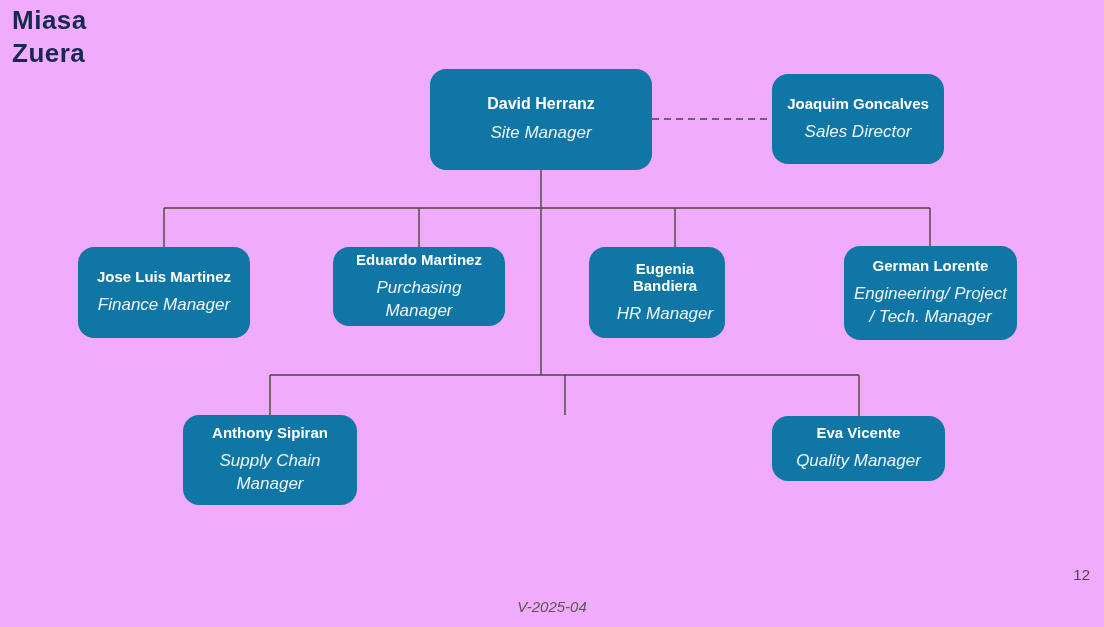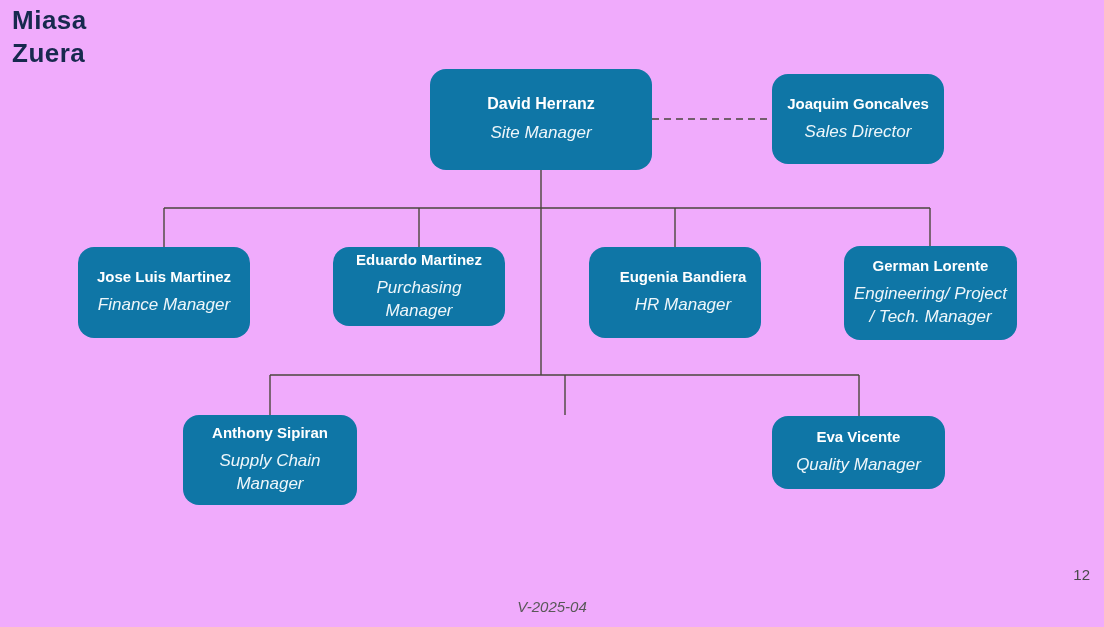--- a/index.html
+++ b/index.html
@@ -117,37 +117,37 @@
   <div class="node" style="left:78px;top:247px;width:172px;height:91px;">
     <div class="node-name">Jose Luis Martinez</div>
     <div class="node-role">Finance Manager</div>
   </div>
 
   <div class="node" style="left:333px;top:247px;width:172px;height:79px;">
     <div class="node-name">Eduardo Martinez</div>
     <div class="node-role">Purchasing Manager</div>
   </div>
 
-  <div class="node" style="left:589px;top:247px;width:172px;height:91px;padding-left:24px;">
+  <div class="node" style="left:589px;top:247px;width:136px;height:91px;padding-left:24px;">
     <div class="node-name">Eugenia Bandiera</div>
     <div class="node-role">HR Manager</div>
   </div>
 
   <div class="node" style="left:844px;top:246px;width:173px;height:94px;">
     <div class="node-name">German Lorente</div>
     <div class="node-role">Engineering/ Project / Tech. Manager</div>
   </div>
 
   <div class="node" style="left:183px;top:415px;width:174px;height:90px;">
     <div class="node-name">Anthony Sipiran</div>
     <div class="node-role">Supply Chain Manager</div>
   </div>
 
 
-  <div class="node" style="left:772px;top:416px;width:173px;height:73px;">
+  <div class="node" style="left:772px;top:416px;width:173px;height:65px;">
     <div class="node-name">Eva Vicente</div>
     <div class="node-role">Quality Manager</div>
   </div>
 
   <div class="footer-version">V-2025-04</div>
   <div class="page-number">12</div>
 
 </div>
 
 </body></html>

